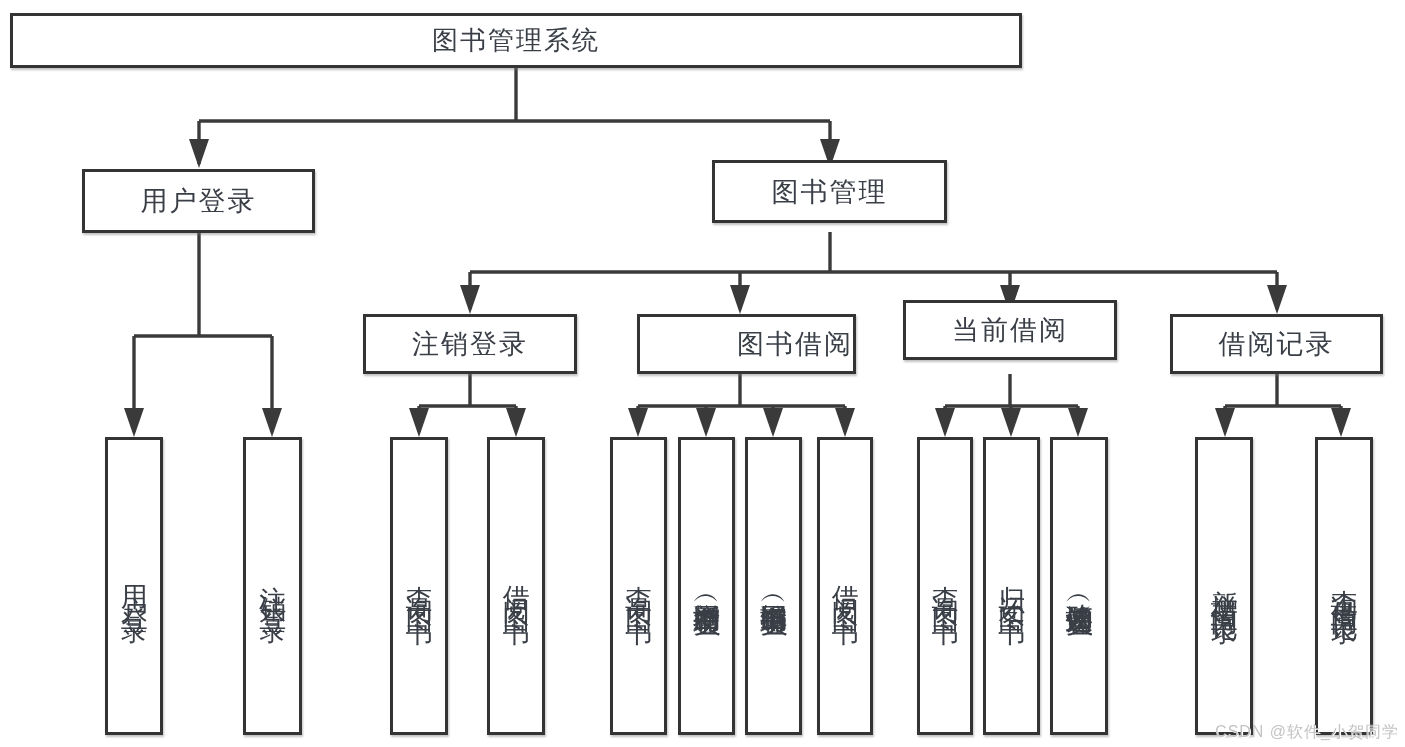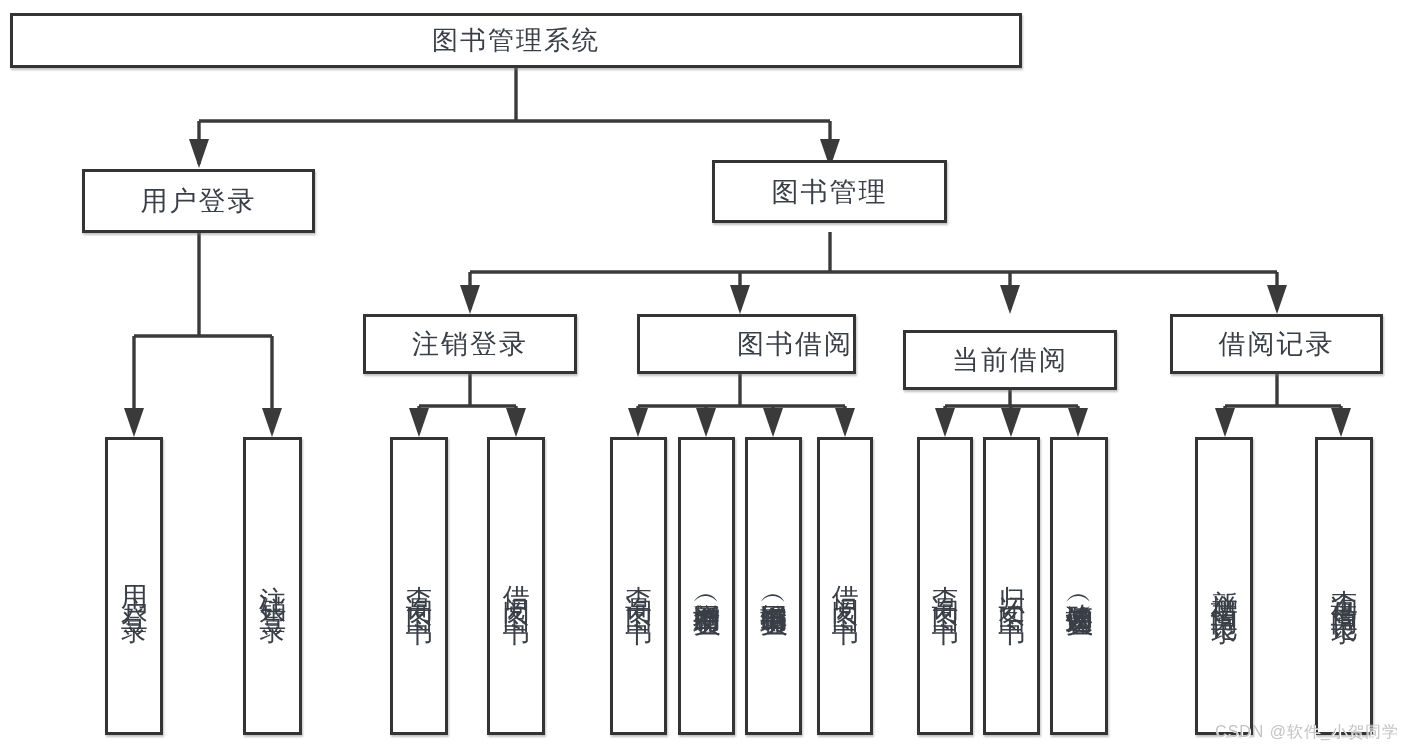--- a/index.html
+++ b/index.html
@@ -14,21 +14,21 @@
     color:#3a3f47;box-sizing:border-box;
     box-shadow:1px 2px 2px rgba(120,120,120,0.45);
   }
   .h-node span{letter-spacing:2px;white-space:nowrap;}
   .root{left:10px;top:13px;width:1012px;height:55px;font-size:26px;border-width:3px;}
   .l2,.l3{font-size:27px;}
   .n-user-login{left:82px;top:169px;width:233px;height:64px;}
   .n-book-mgmt{left:712px;top:160px;width:235px;height:63px;}
   .n-recommend{left:363px;top:314px;width:214px;height:60px;}
   .n-borrow{left:637px;top:314px;width:219px;height:60px;justify-content:flex-end;}
-  .n-current{left:903px;top:330px;width:214px;height:60px;}
+  .n-current{left:903px;top:300px;width:214px;height:60px;}
   .n-records{left:1170px;top:314px;width:213px;height:60px;text-align:center;}
   .leaf{top:437px;height:298px;font-size:27px;}
   .leaf span{writing-mode:vertical-rl;text-orientation:mixed;line-height:1.05;white-space:nowrap;}
   .lf-a1{left:105px;width:58px;}
   .lf-a2{left:243px;width:59px;}
   .lf-b1{left:390px;width:58px;}
   .lf-b2{left:487px;width:58px;}
   .lf-c1{left:610px;width:57px;}
   .lf-c2{left:678px;width:57px;}
   .lf-c3{left:745px;width:57px;}

